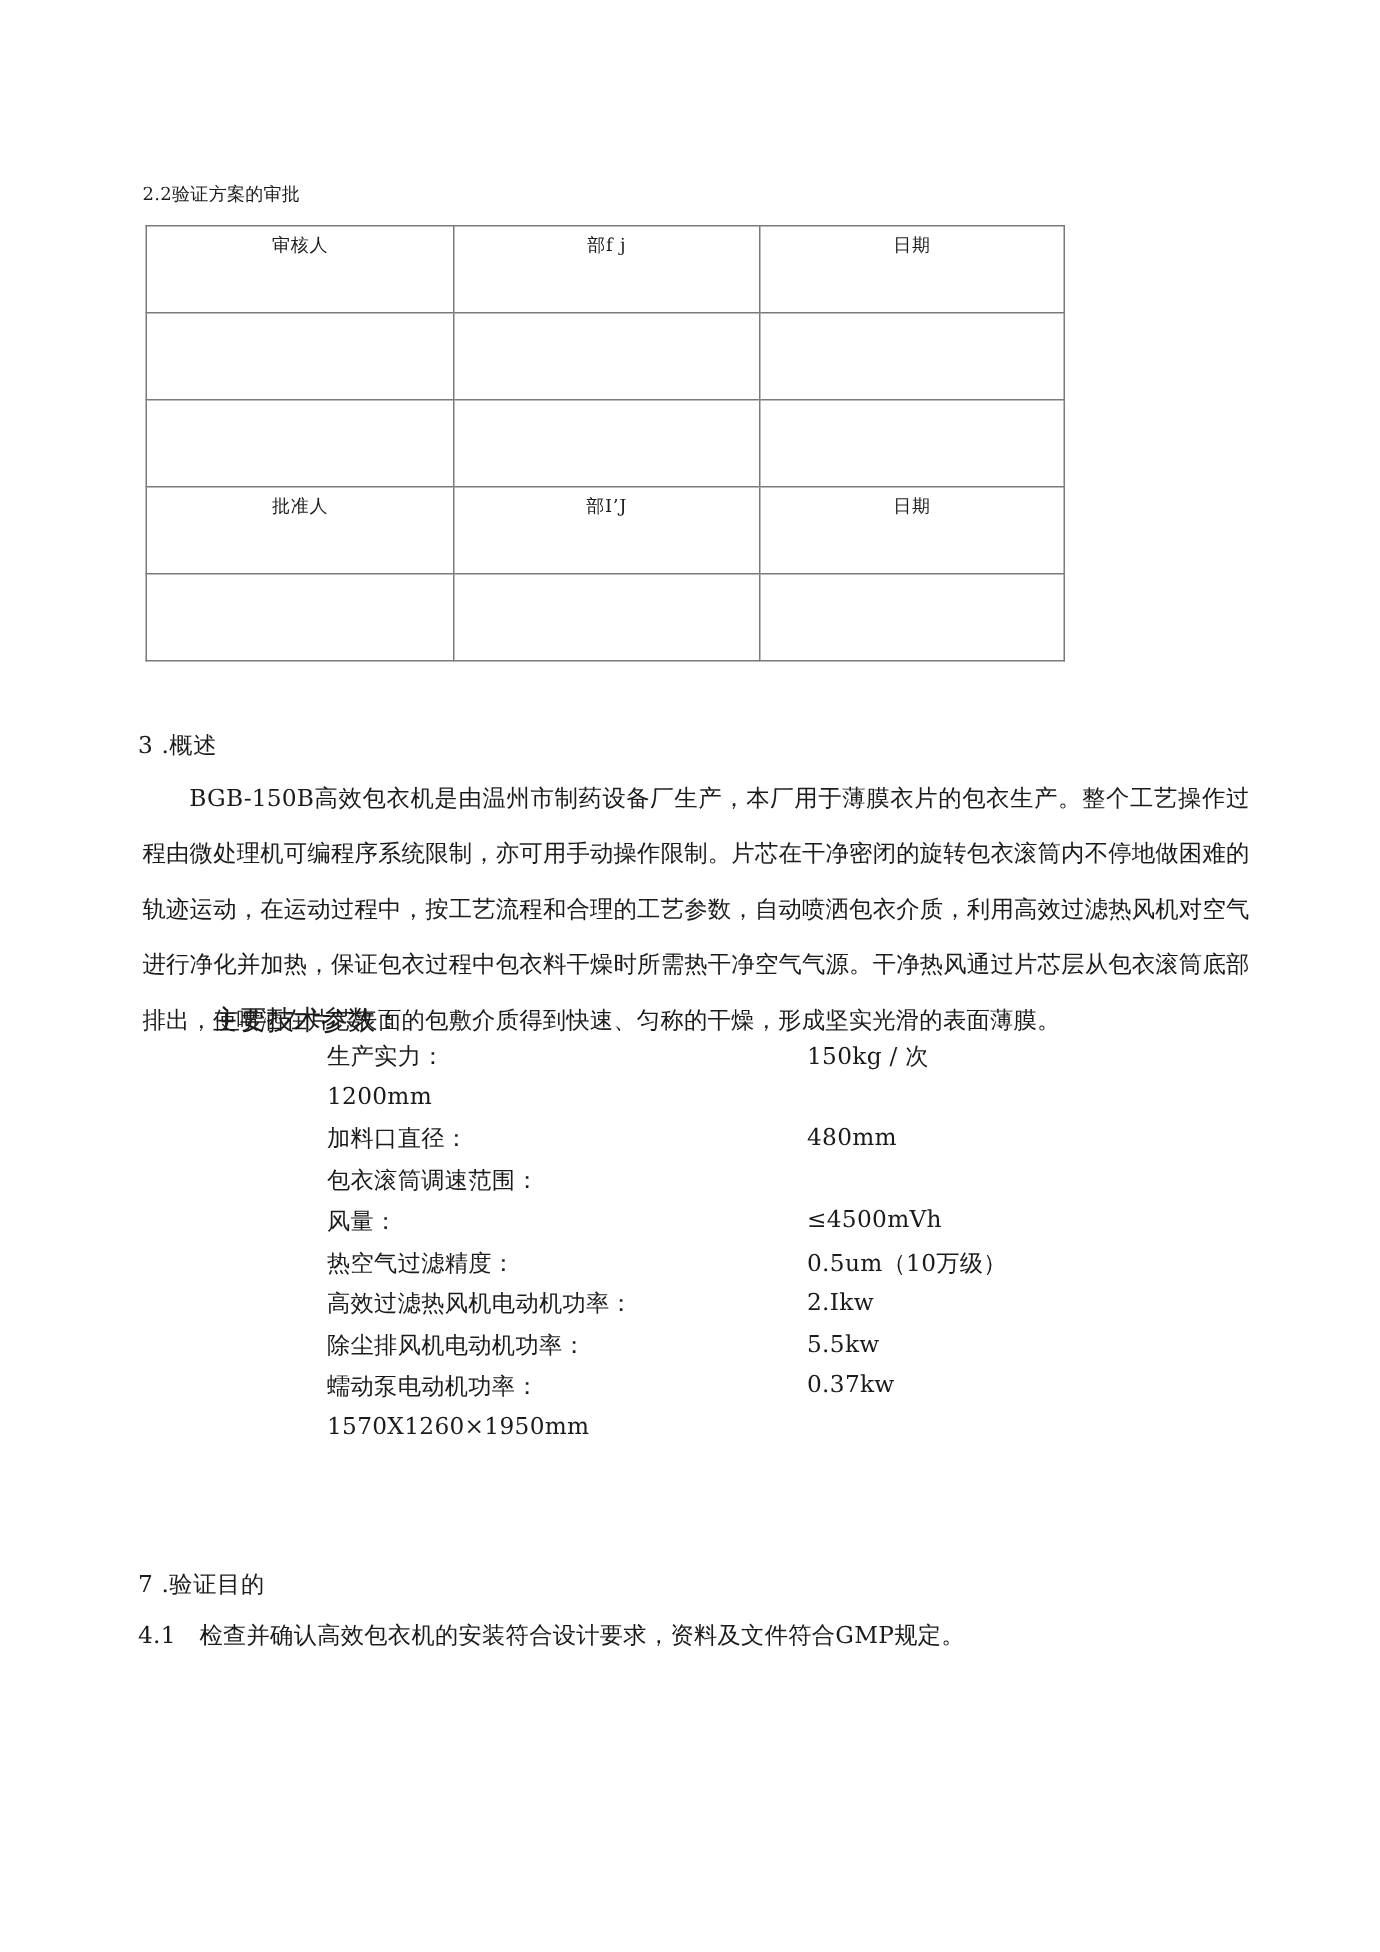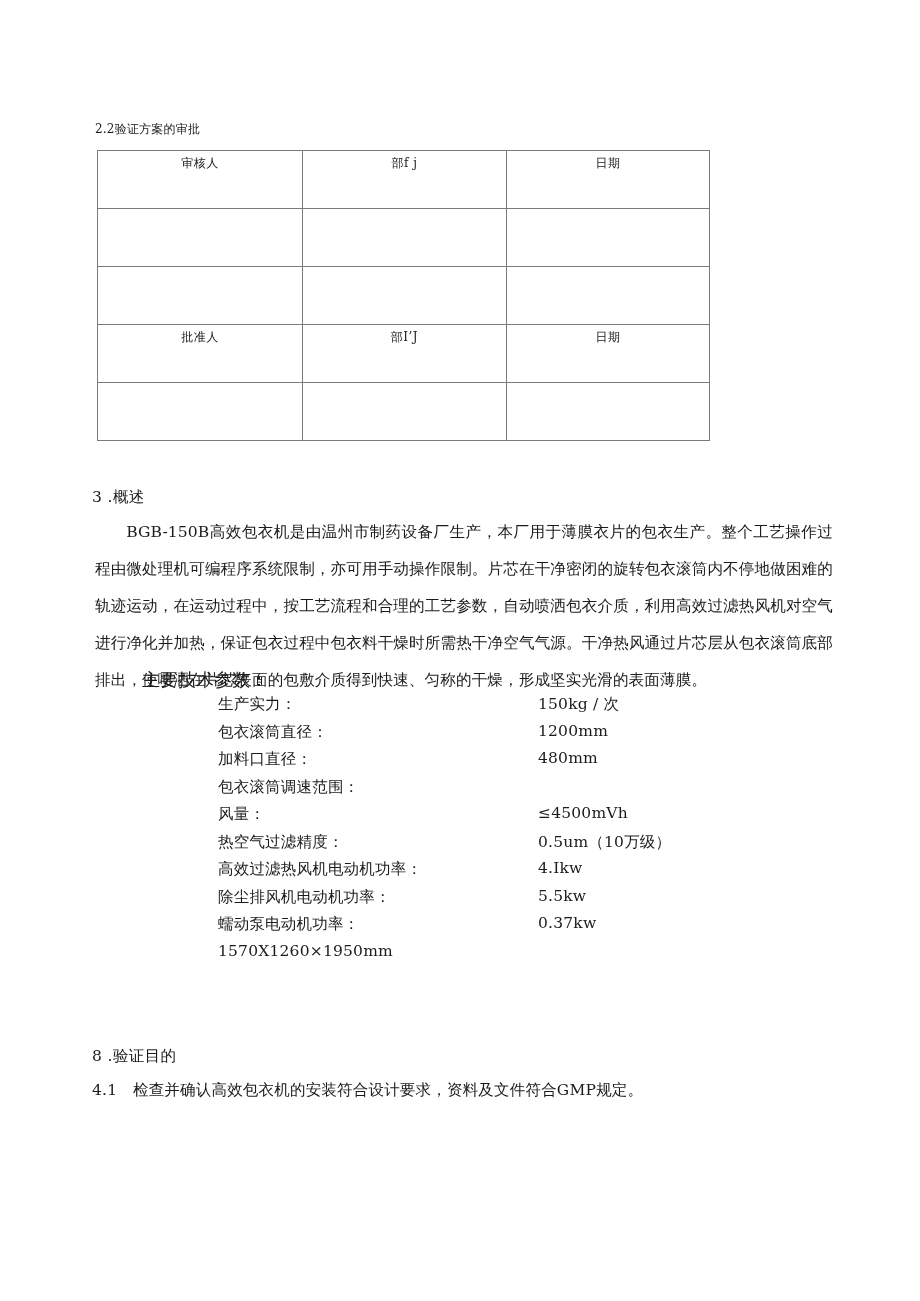--- a/index.html
+++ b/index.html
@@ -177,53 +177,52 @@
   <div class="overview-para">BGB-150B高效包衣机是由温州市制药设备厂生产，本厂用于薄膜衣片的包衣生产。整个工艺操作过程由微处理机可编程序系统限制，亦可用手动操作限制。片芯在干净密闭的旋转包衣滚筒内不停地做困难的轨迹运动，在运动过程中，按工艺流程和合理的工艺参数，自动喷洒包衣介质，利用高效过滤热风机对空气进行净化并加热，保证包衣过程中包衣料干燥时所需热干净空气气源。干净热风通过片芯层从包衣滚筒底部排出，使喷洒在片芯表面的包敷介质得到快速、匀称的干燥，形成坚实光滑的表面薄膜。</div>
 
   <div class="spec-title">主要技术参数：</div>
 
   <div class="spec-list">
     <div class="spec-row">
       <span class="spec-label">生产实力：</span>
       <span class="spec-value">150kg / 次</span>
     </div>
     <div class="spec-row">
-      <span class="spec-label">包衣滚筒直径：</span>
       <span class="spec-value">1200mm</span>
     </div>
     <div class="spec-row">
       <span class="spec-label">加料口直径：</span>
       <span class="spec-value">480mm</span>
     </div>
     <div class="spec-row">
       <span class="spec-label">包衣滚筒调速范围：</span>
       <span class="spec-value"></span>
     </div>
     <div class="spec-row">
       <span class="spec-label">风量：</span>
       <span class="spec-value">≤4500mVh</span>
     </div>
     <div class="spec-row">
       <span class="spec-label">热空气过滤精度：</span>
       <span class="spec-value">0.5um（10万级）</span>
     </div>
     <div class="spec-row">
       <span class="spec-label">高效过滤热风机电动机功率：</span>
-      <span class="spec-value">4.Ikw</span>
+      <span class="spec-value">2.Ikw</span>
     </div>
     <div class="spec-row">
       <span class="spec-label">除尘排风机电动机功率：</span>
       <span class="spec-value">5.5kw</span>
     </div>
     <div class="spec-row">
       <span class="spec-label">蠕动泵电动机功率：</span>
       <span class="spec-value">0.37kw</span>
     </div>
     <div class="spec-row">
       <span class="spec-value">1570X1260×1950mm</span>
     </div>
   </div>
 
-  <div class="heading-4">8 .验证目的</div>
+  <div class="heading-4">7 .验证目的</div>
 
   <div class="item-41">4.1　检查并确认高效包衣机的安装符合设计要求，资料及文件符合GMP规定。</div>
 
 </div>
 
 </body></html>

